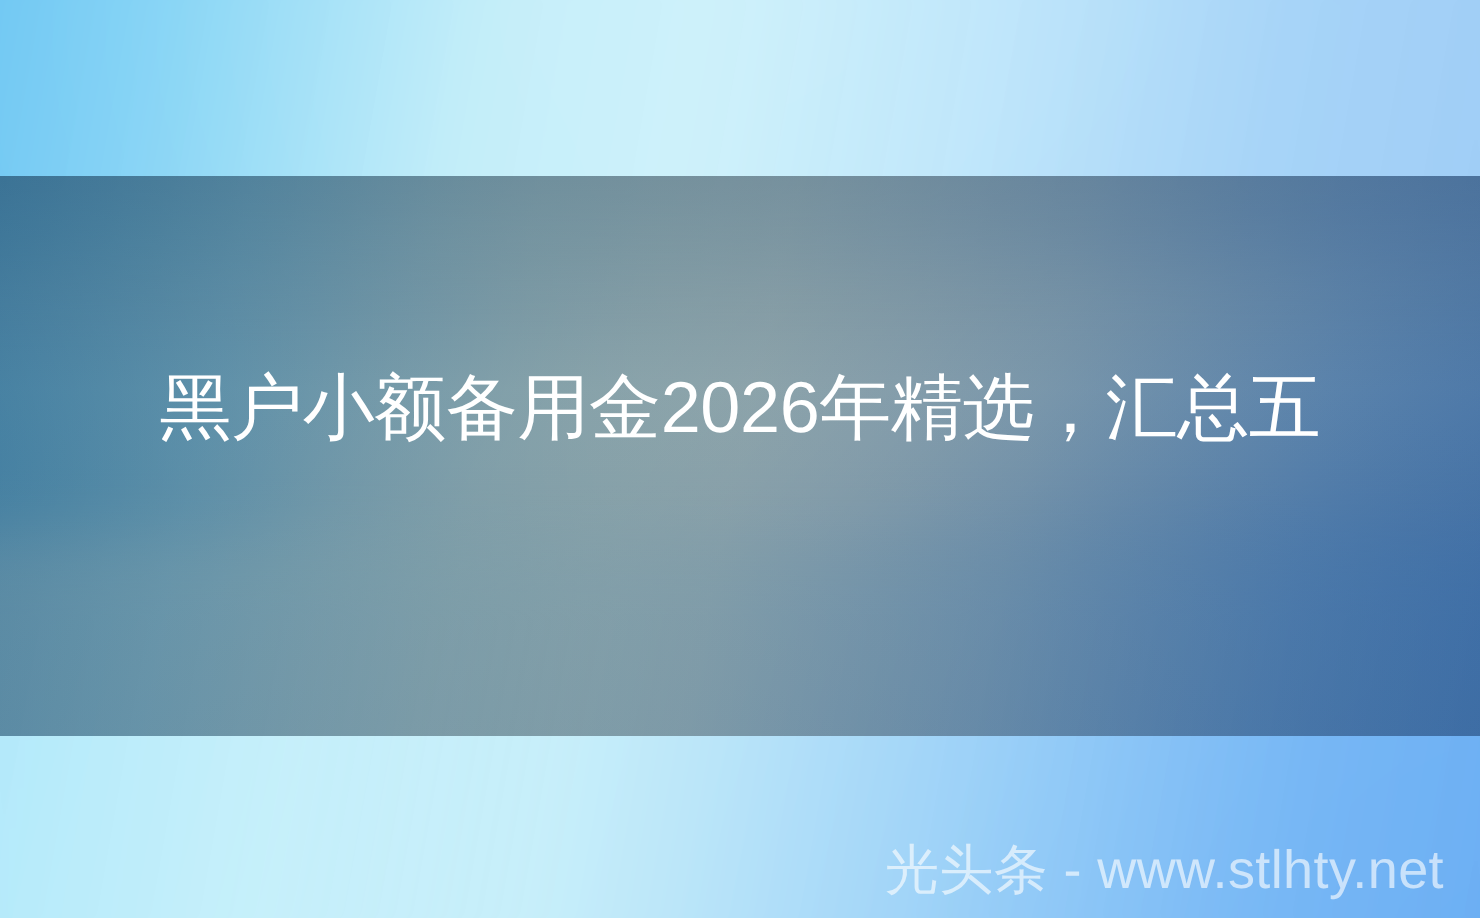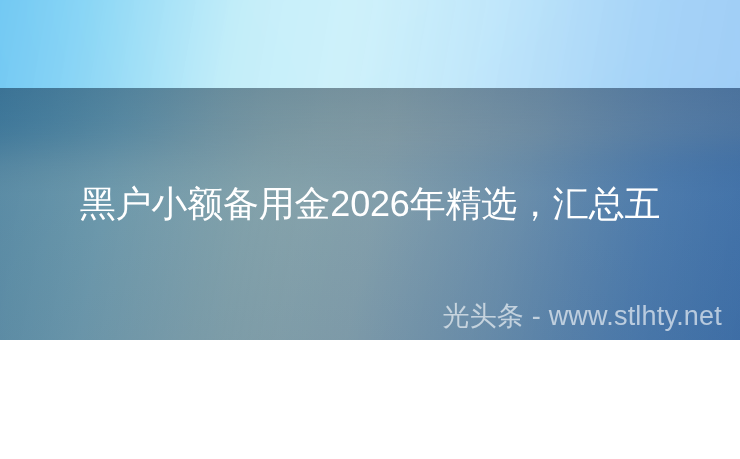--- a/index.html
+++ b/index.html
@@ -9,21 +9,21 @@
     background: #ffffff;
   }
   body {
     font-family: "Liberation Sans", "DejaVu Sans", sans-serif;
   }
 
   
   #poster {
     position: relative;
     width: 740px;
-    height: 340px;
+    height: 459px;
     overflow: hidden;
     background: #9fd4f2;
   }
 
   
   .bg-base {
     position: absolute;
     inset: -40px;
     background:
       radial-gradient(120% 90% at 50% 8%,  rgba(214,243,250,0.95) 0%, rgba(214,243,250,0) 62%),

